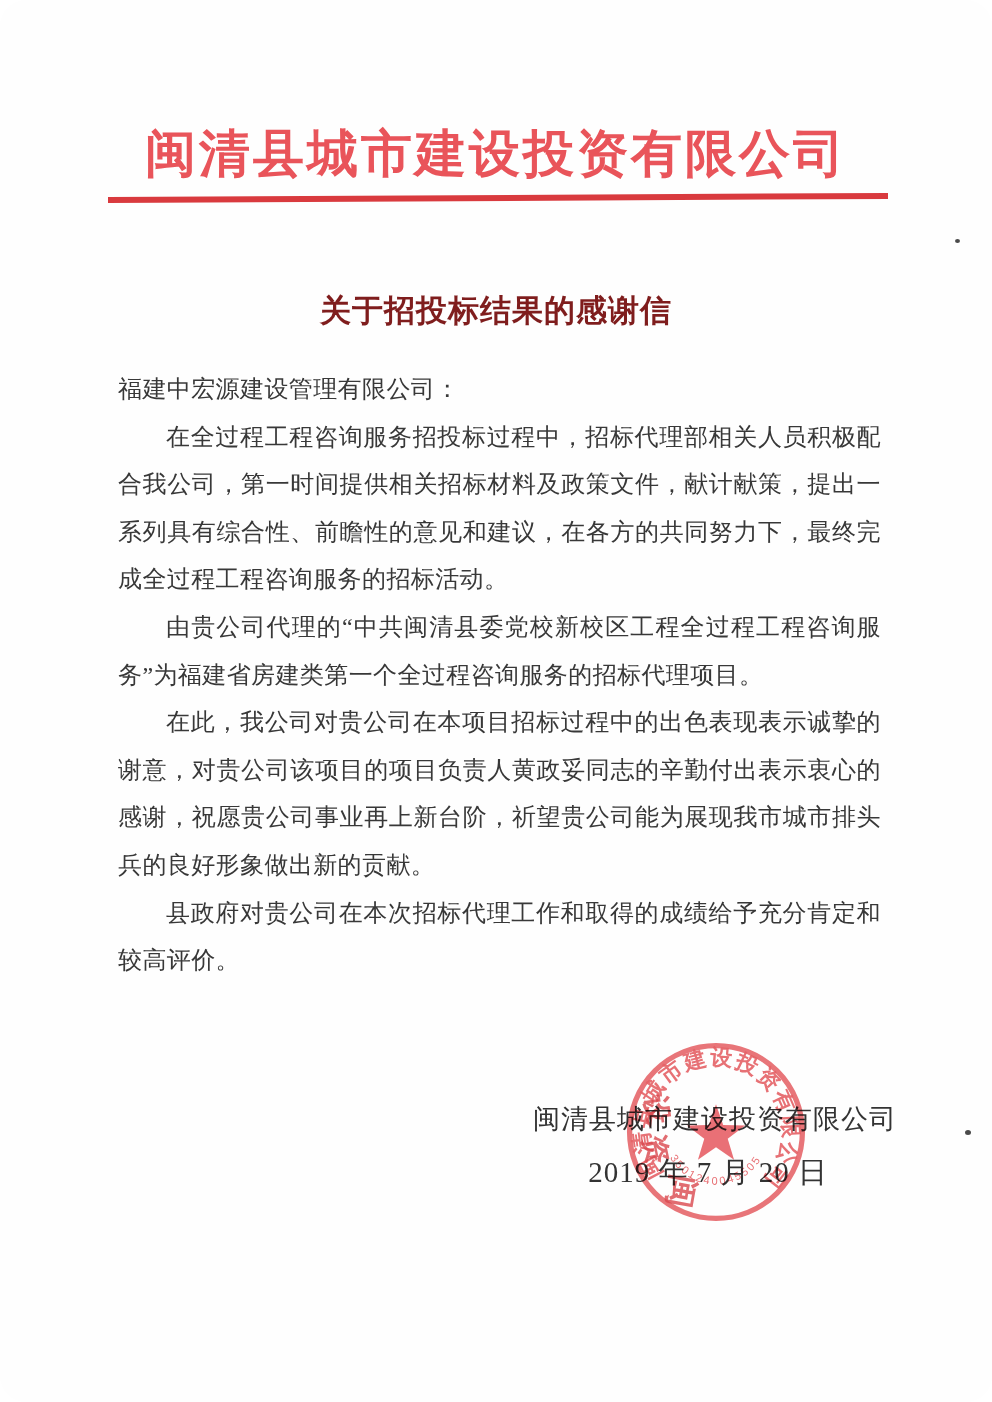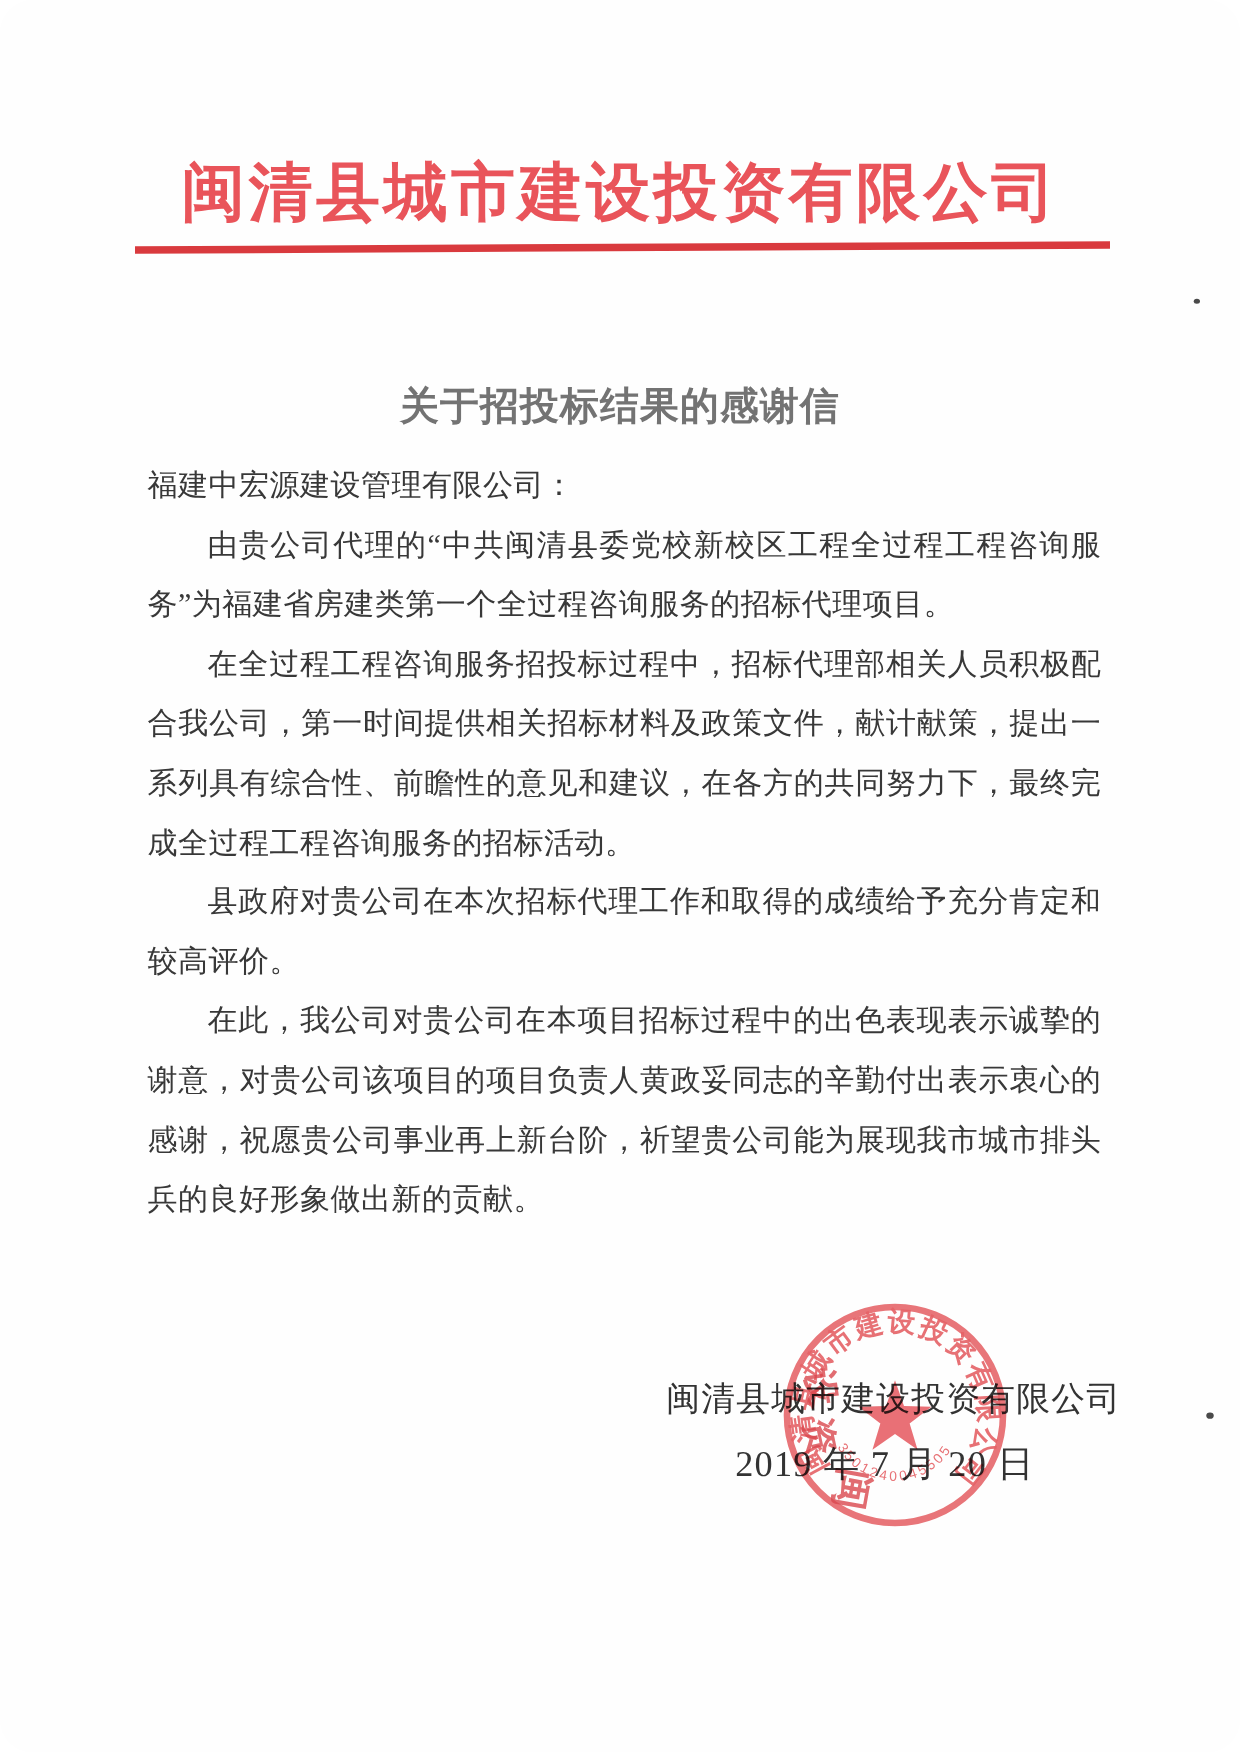--- a/index.html
+++ b/index.html
@@ -36,29 +36,29 @@
     top: 195px;
     left: 108px;
     width: 780px;
     height: 6px;
     background: #d93a3e;
     transform: rotate(-0.3deg);
   }
   
   .doc-title {
     position: absolute;
-    top: 304px;
+    top: 290px;
     left: 0;
     width: 100%;
     text-align: center;
     font-family: "Liberation Sans", "DejaVu Sans", sans-serif;
     font-weight: bold;
     font-size: 31px;
     letter-spacing: 1px;
-    color: #737373;
+    color: #7f1d1d;
     white-space: nowrap;
   }
   
   .doc-body {
     position: absolute;
     top: 366px;
     left: 118px;
     width: 763px;
     font-size: 24px;
     line-height: 47.6px;
@@ -120,24 +120,24 @@
 
 <div class="page">
 
   <div class="letterhead">闽清县城市建设投资有限公司</div>
   <div class="letterhead-divider"></div>
 
   <div class="doc-title">关于招投标结果的感谢信</div>
 
   <div class="doc-body">
     <p class="recipient">福建中宏源建设管理有限公司：</p>
+    <p>在全过程工程咨询服务招投标过程中，招标代理部相关人员积极配合我公司，第一时间提供相关招标材料及政策文件，献计献策，提出一系列具有综合性、前瞻性的意见和建议，在各方的共同努力下，最终完成全过程工程咨询服务的招标活动。</p>
     <p>由贵公司代理的“中共闽清县委党校新校区工程全过程工程咨询服务”为福建省房建类第一个全过程咨询服务的招标代理项目。</p>
-    <p>在全过程工程咨询服务招投标过程中，招标代理部相关人员积极配合我公司，第一时间提供相关招标材料及政策文件，献计献策，提出一系列具有综合性、前瞻性的意见和建议，在各方的共同努力下，最终完成全过程工程咨询服务的招标活动。</p>
+    <p>在此，我公司对贵公司在本项目招标过程中的出色表现表示诚挚的谢意，对贵公司该项目的项目负责人黄政妥同志的辛勤付出表示衷心的感谢，祝愿贵公司事业再上新台阶，祈望贵公司能为展现我市城市排头兵的良好形象做出新的贡献。</p>
     <p>县政府对贵公司在本次招标代理工作和取得的成绩给予充分肯定和较高评价。</p>
-    <p>在此，我公司对贵公司在本项目招标过程中的出色表现表示诚挚的谢意，对贵公司该项目的项目负责人黄政妥同志的辛勤付出表示衷心的感谢，祝愿贵公司事业再上新台阶，祈望贵公司能为展现我市城市排头兵的良好形象做出新的贡献。</p>
   </div>
 
   <div class="sig-block">
     <div class="sig-company">闽清县城市建设投资有限公司</div>
     <div class="sig-date">2019 年 7 月 20 日</div>
   </div>
 
   <div class="seal">
     <svg viewBox="0 0 200 200" xmlns="http://www.w3.org/2000/svg">
 

